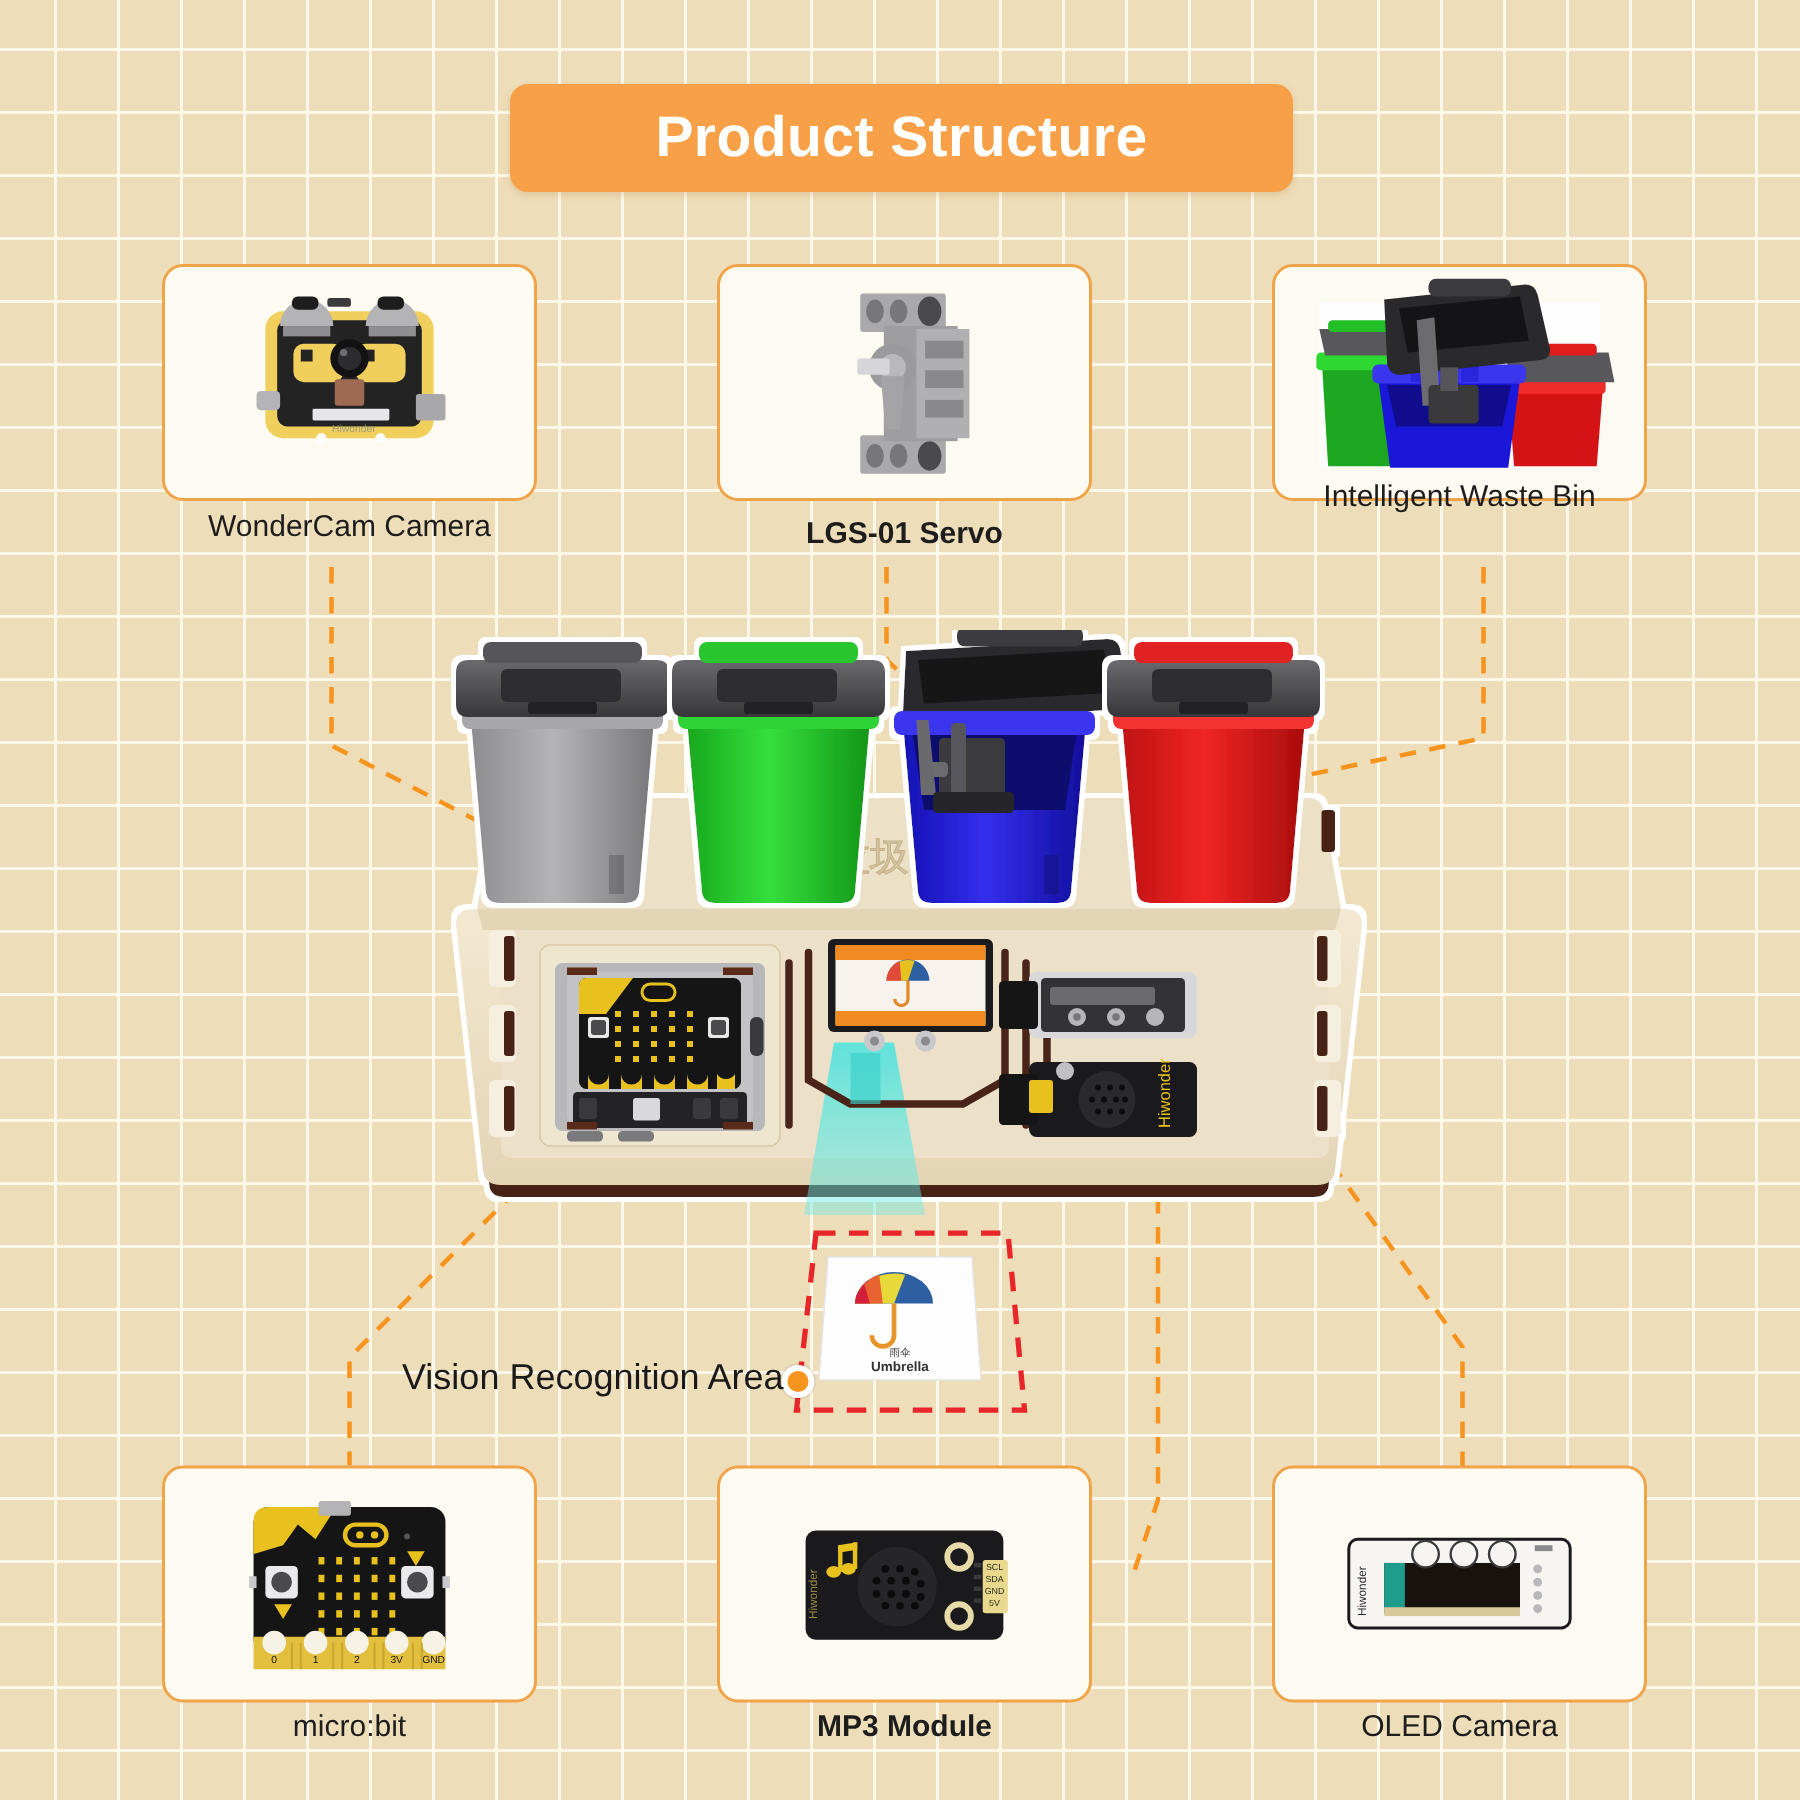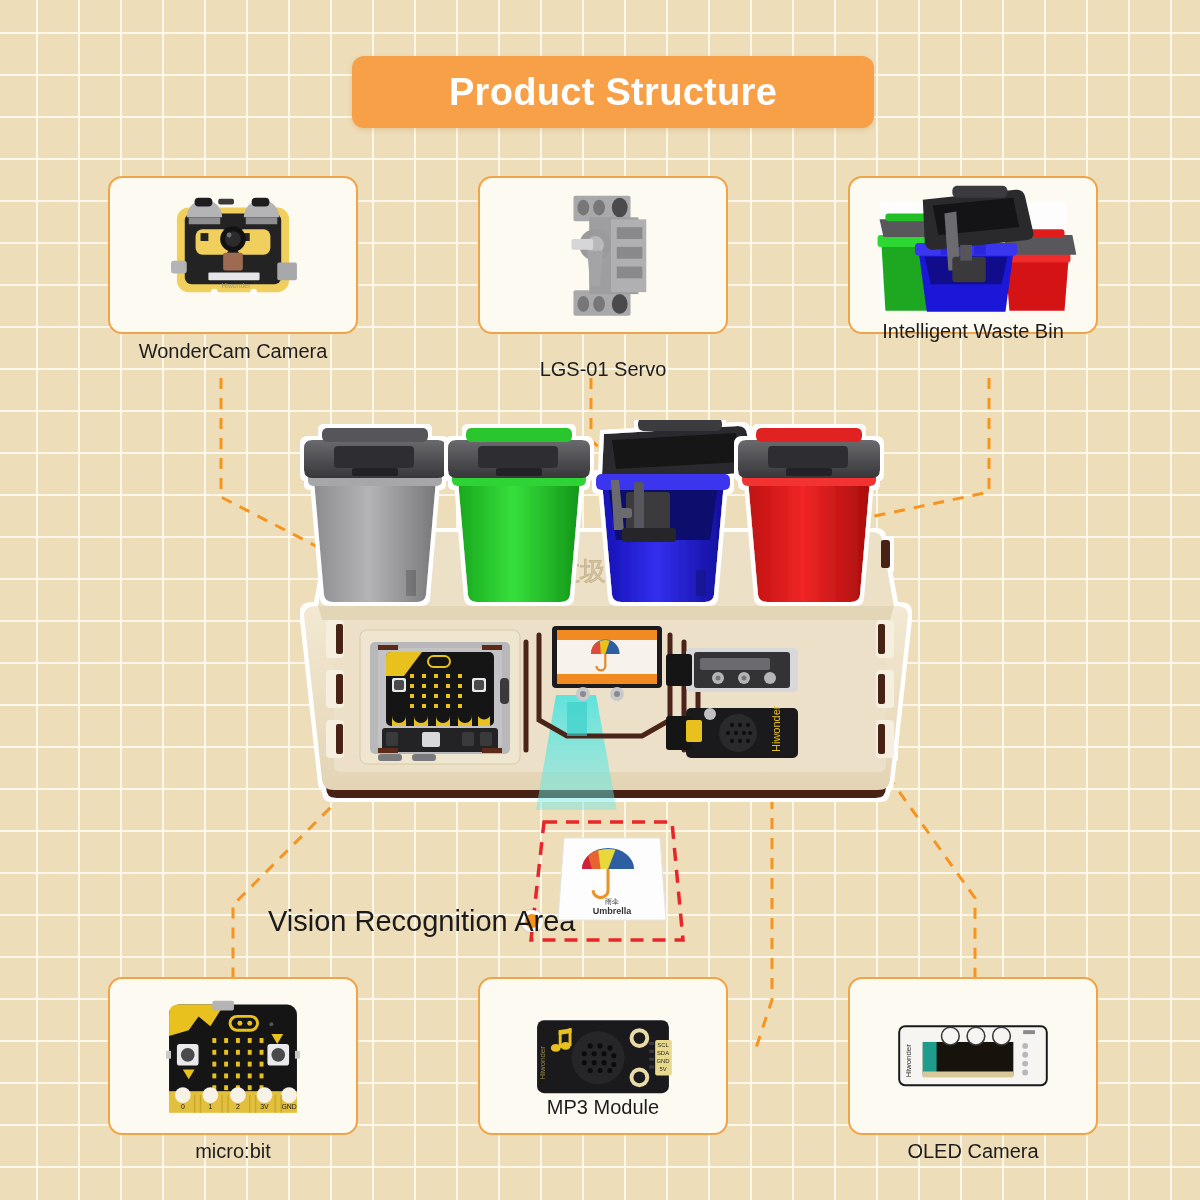--- a/index.html
+++ b/index.html
@@ -16,41 +16,40 @@
       linear-gradient(to bottom, rgba(255,252,240,.85) 2px, transparent 2px);
     background-size:42px 42px;
     background-position:-6px -10px;
   }
   
   #title-banner{
     position:absolute;left:340px;top:56px;width:522px;height:72px;
     background:#f8a047;border-radius:12px;
     display:flex;align-items:center;justify-content:center;
     box-shadow:0 2px 5px rgba(180,130,60,.25);
-    margin-left:12px;
   }
   #title-banner .t{
     color:#fff;font-size:38px;font-weight:bold;letter-spacing:.3px;
   }
   
   .card{
     position:absolute;width:250px;height:158px;
     background:#fdfaf1;border:2px solid #f0a44a;border-radius:14px;
     box-sizing:border-box;overflow:hidden;
   }
   .card-label{
     position:absolute;width:300px;text-align:center;
     font-size:20px;color:#1d1d1d;
   }
   .card-inner{position:absolute;inset:0;}
   
   #wires{position:absolute;left:0;top:0;width:1200px;height:1200px;pointer-events:none;}
   
   #vision-label{
-    position:absolute;left:268px;top:905px;font-size:29px;color:#1a1a1a;white-space:nowrap;
+    position:absolute;left:268px;top:905px;font-size:24px;color:#1a1a1a;white-space:nowrap;
   }
   .dotmark{
     position:absolute;width:22px;height:22px;border-radius:50%;
     background:#fff;box-sizing:border-box;
     box-shadow:0 0 0 1px rgba(0,0,0,.08);
   }
   .dotmark::after{
     content:"";position:absolute;left:4px;top:4px;width:14px;height:14px;
     border-radius:50%;background:#f7941d;
   }
@@ -354,21 +353,21 @@
       <circle cx="446" cy="321" r="2"></circle>
           <circle cx="454" cy="321" r="2"></circle>
           <circle cx="462" cy="321" r="2"></circle>
     </g>
     <circle cx="424" cy="294" r="6" fill="#c0c0c3"></circle>
     <text x="494" y="332" font-size="11" fill="#e8c11e" transform="rotate(-90 494 332)">Hiwonder</text>
   </g>
 </svg>
 </div>
 
-<div style="position:absolute;left:556px;top:836px;width:112px;height:90px;">
+<div style="position:absolute;left:544px;top:836px;width:112px;height:90px;">
   <svg viewBox="0 0 112 90" width="112" height="90">
     <path d="M8,2 L104,2 L110,84 L2,84 Z" fill="#fdfdfd" stroke="#e4e4e4"></path>
     <g transform="translate(26,12) scale(.62)">
       <path d="M0,34 a42,34 0 0 1 84,0 z" fill="#2e5fa3"></path>
       <path d="M0,34 a42,34 0 0 1 54,-31 l-12,31 z" fill="#e8d93a"></path>
       <path d="M0,34 a42,34 0 0 1 26,-31 l4,31 z" fill="#e8632f"></path>
       <path d="M0,34 a42,34 0 0 1 10,-21 l6,21 z" fill="#d21f3c"></path>
       <path d="M42,34 v34 a12,12 0 0 1 -24,0" fill="none" stroke="#e9942a" stroke-width="5"></path>
     </g>
     <text x="56" y="68" font-size="7" text-anchor="middle" fill="#333" font-family="DejaVu Sans, sans-serif">雨伞</text>
@@ -432,21 +431,21 @@
       <rect x="50" y="52" width="26" height="12" fill="#89898c"></rect>
       <rect x="50" y="72" width="26" height="12" fill="#89898c"></rect>
 
       <circle cx="28" cy="50" r="16" fill="#9a9a9d"></circle>
       <circle cx="28" cy="50" r="9" fill="#b9b9bc"></circle>
       <rect x="4" y="44" width="22" height="11" rx="2" fill="#d6d6d8"></rect>
       <path d="M20,56 L36,56 L33,92 L23,92 Z" fill="#a4a4a7"></path>
     </g>
   </svg>
 </div>
-<div class="card-label" style="left:453px;top:358px;">LGS-01 Servo</div>
+<div class="card-label" style="left:453px;top:345px;font-weight:bold;">LGS-01 Servo</div>
 
 <div class="card" style="left:848px;top:176px;">
   <svg class="card-inner" viewBox="0 0 250 158">
     <rect x="30" y="24" width="190" height="112" fill="#fdfdfd"></rect>
 
     <g>
       <path d="M32,68 L82,68 L78,135 L36,135 Z" fill="#1ea821"></path>
       <rect x="28" y="58" width="58" height="12" rx="3" fill="#2dd832"></rect>
       <path d="M30,42 L88,42 L92,60 L34,60 Z" fill="#58585c"></path>
       <rect x="36" y="36" width="48" height="8" rx="3" fill="#22c026"></rect>
@@ -603,21 +602,21 @@
       </g>
       <g fill="#3a3a3d">
         <rect x="114" y="22" width="5" height="3"></rect>
           <rect x="114" y="30" width="5" height="3"></rect>
         <rect x="114" y="38" width="5" height="3"></rect>
           <rect x="114" y="46" width="5" height="3"></rect>
       </g>
     </g>
   </svg>
 </div>
-<div class="card-label" style="left:453px;top:1096px;">MP3 Module</div>
+<div class="card-label" style="left:453px;top:1140px;font-weight:bold;">MP3 Module</div>
 
 <div class="card" style="left:848px;top:977px;">
   <svg class="card-inner" viewBox="0 0 250 158">
     <g transform="translate(50,48)">
       <rect x="0" y="0" width="150" height="60" rx="6" fill="#f6f5f1" stroke="#d8d8da"></rect>
       <rect x="0" y="0" width="150" height="60" rx="6" fill="none" stroke="#1a1a1c" stroke-width="2"></rect>
 
       <text x="12" y="52" font-size="8" fill="#2a2a2c" transform="rotate(-90 12 52)">Hiwonder</text>
 
       <rect x="24" y="16" width="92" height="34" fill="#17130c"></rect>

